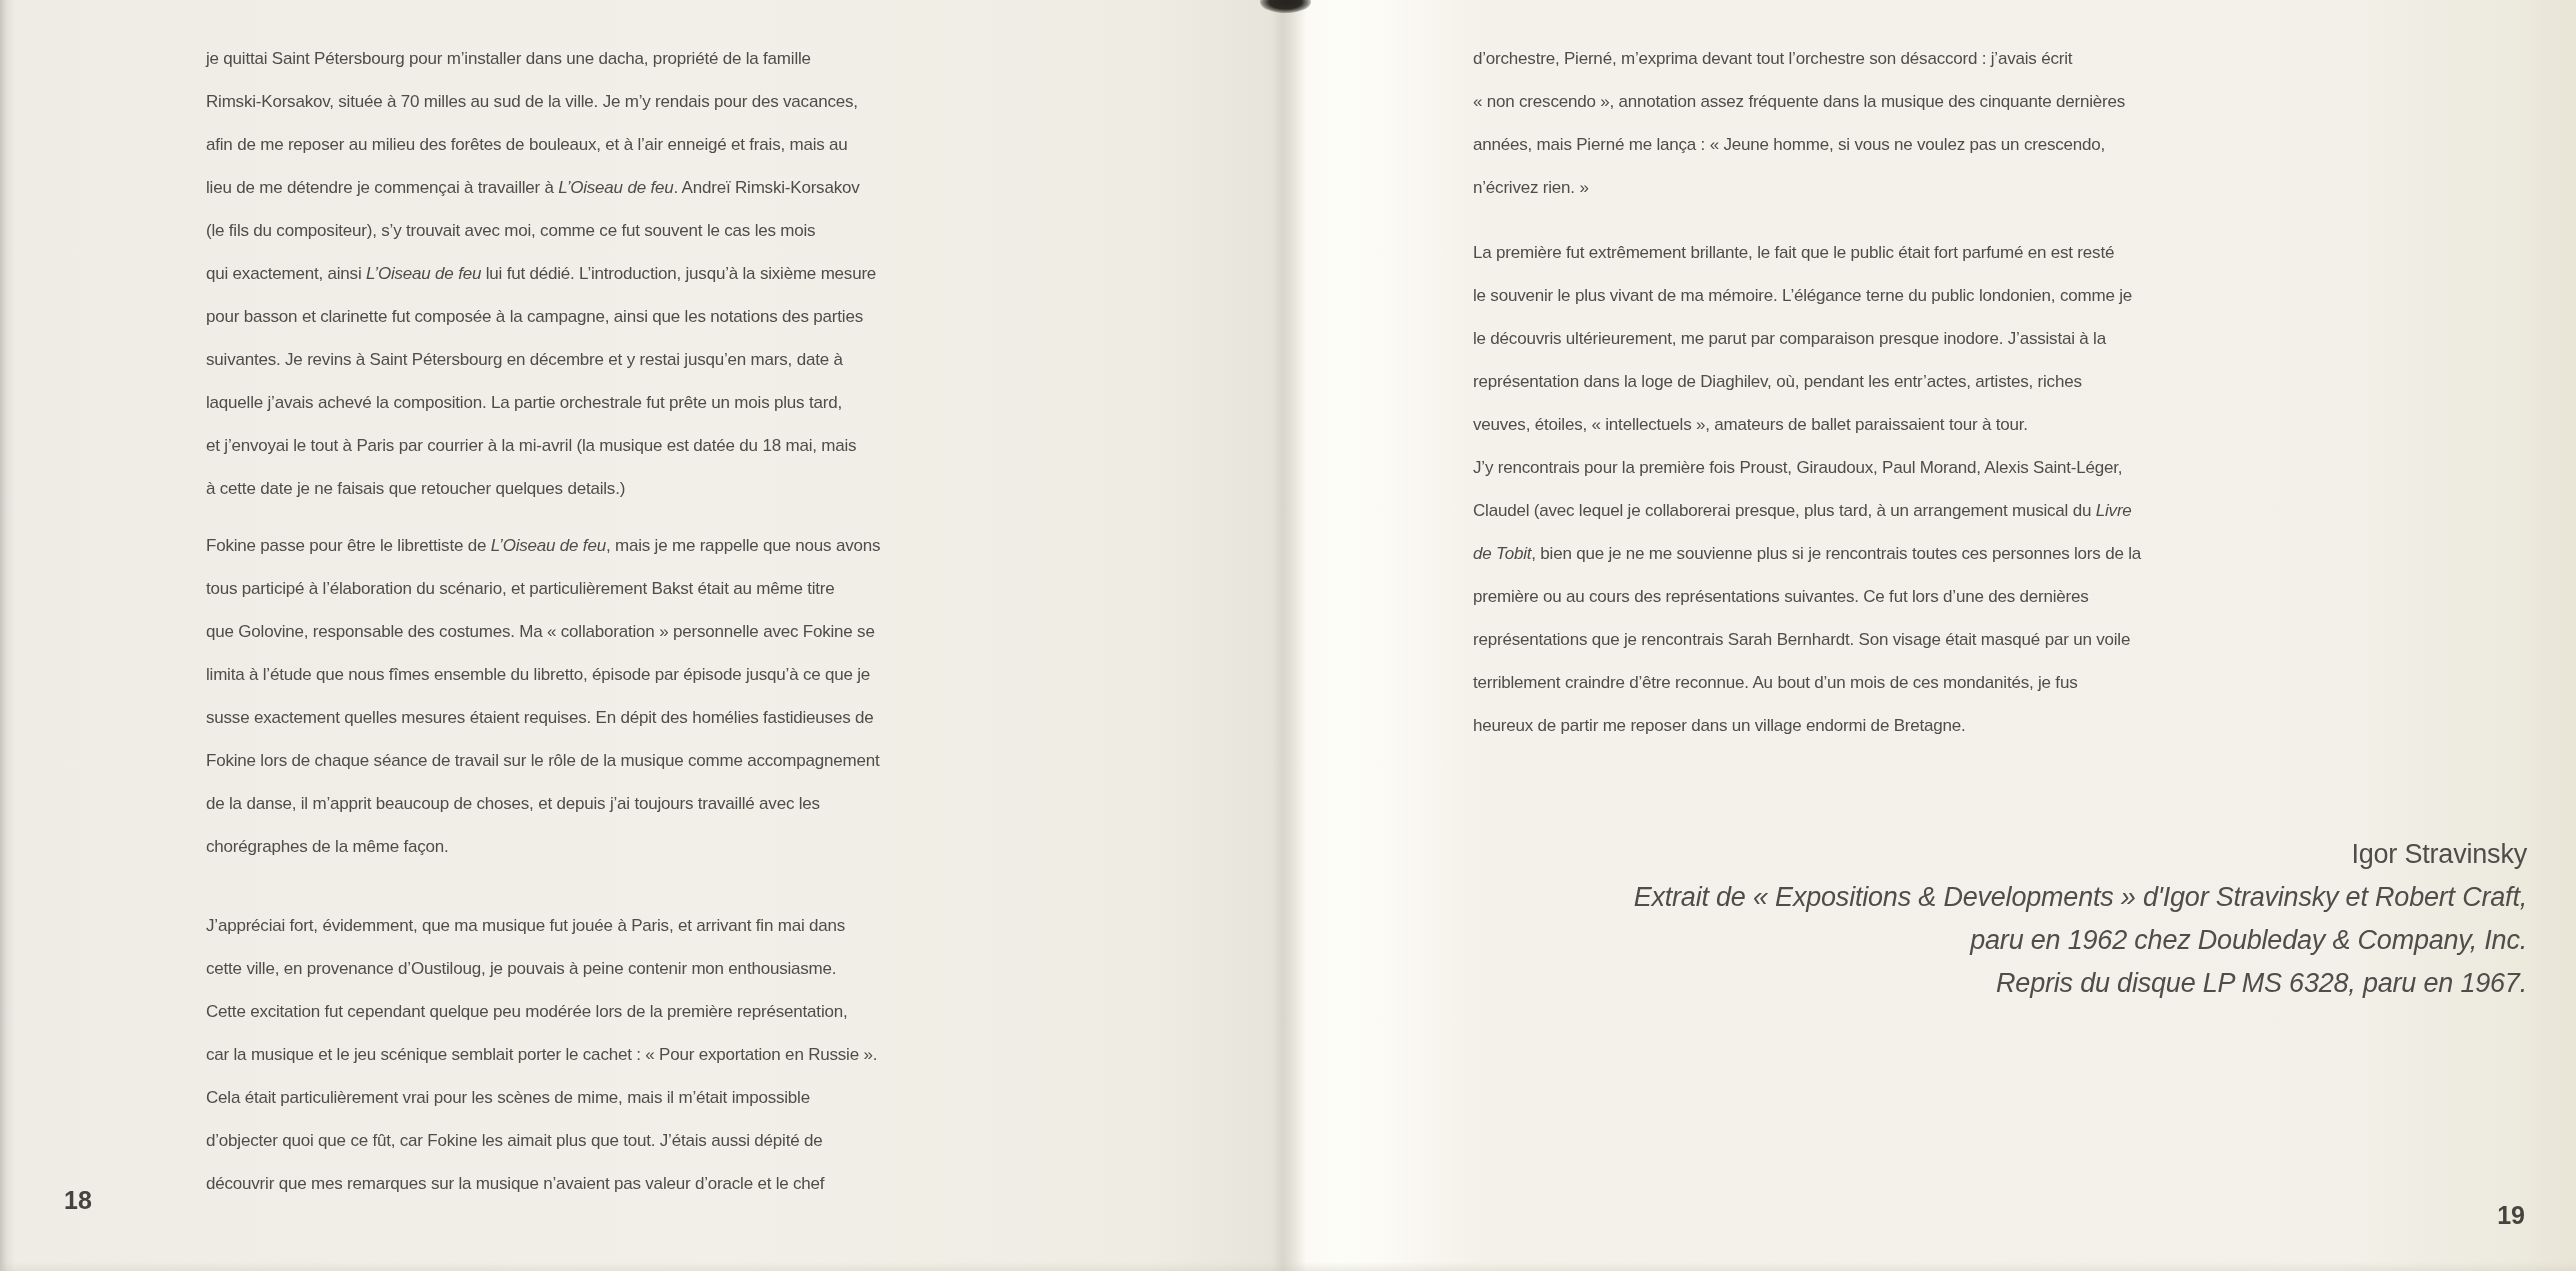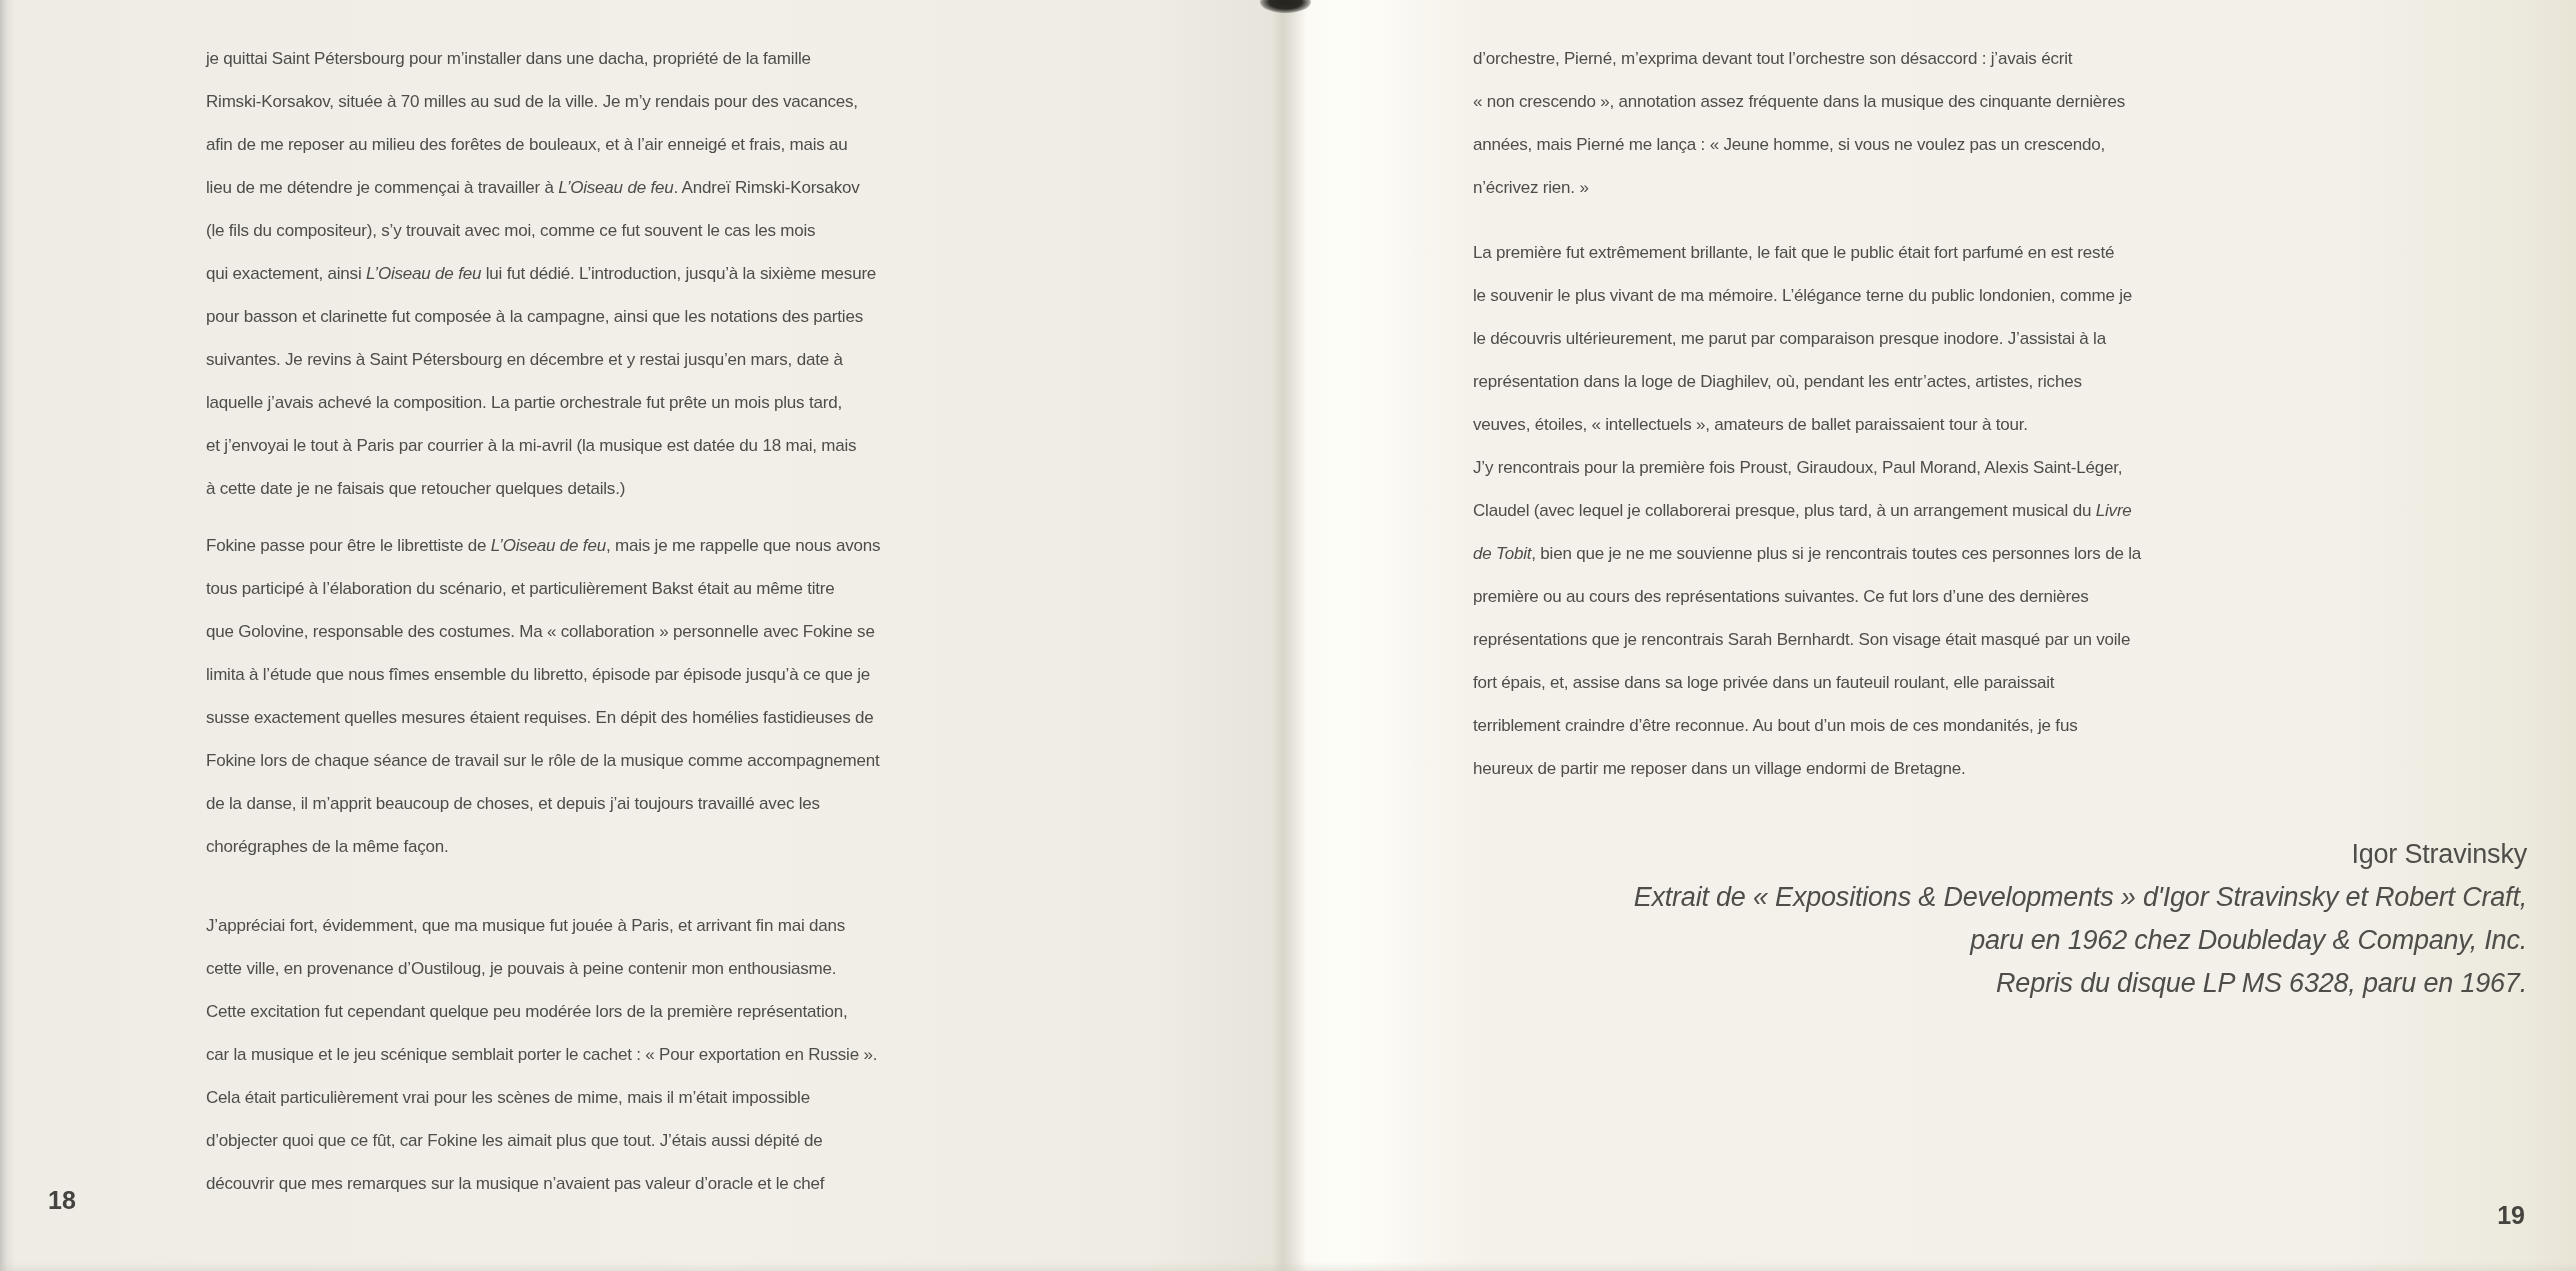--- a/index.html
+++ b/index.html
@@ -63,21 +63,21 @@
     text-align: right;
     font-size: 27px; line-height: 43px; letter-spacing: -0.2px;
     color: var(--ink, #4f4d49);
     white-space: nowrap;
   }
   .page-number {
     position: absolute;
     font-size: 25px; font-weight: bold;
     color: #45433f;
   }
-  .page-number-left  { left: 48px;  top: 1186px; }
+  .page-number-left  { left: 64px;  top: 1186px; }
   .page-number-right { right: 51px; top: 1201px; }
   .bottom-scan-edge {
     position: absolute; left: 0; bottom: 0; width: 2576px; height: 9.1px;
     background: linear-gradient(0deg, rgba(205,202,190,0.35) 0%, rgba(205,202,190,0) 100%);
   }
 </style>
 </head>
 <body>
 
 <div class="spread">
@@ -135,21 +135,20 @@
         <div class="line"><span>La première fut extrêmement brillante, le fait que le public était fort parfumé en est resté</span></div>
         <div class="line"><span>le souvenir le plus vivant de ma mémoire. L’élégance terne du public londonien, comme je</span></div>
         <div class="line"><span>le découvris ultérieurement, me parut par comparaison presque inodore. J’assistai à la</span></div>
         <div class="line"><span>représentation dans la loge de Diaghilev, où, pendant les entr’actes, artistes, riches</span></div>
         <div class="line"><span>veuves, étoiles, « intellectuels », amateurs de ballet paraissaient tour à tour.</span></div>
         <div class="line"><span>J’y rencontrais pour la première fois Proust, Giraudoux, Paul Morand, Alexis Saint-Léger,</span></div>
         <div class="line"><span>Claudel (avec lequel je collaborerai presque, plus tard, à un arrangement musical du </span><span class="it">Livre</span></div>
         <div class="line"><span class="it">de Tobit</span><span>, bien que je ne me souvienne plus si je rencontrais toutes ces personnes lors de la</span></div>
         <div class="line"><span>première ou au cours des représentations suivantes. Ce fut lors d’une des dernières</span></div>
         <div class="line"><span>représentations que je rencontrais Sarah Bernhardt. Son visage était masqué par un voile</span></div>
-        <div class="line"><span>fort épais, et, assise dans sa loge privée dans un fauteuil roulant, elle paraissait</span></div>
         <div class="line"><span>terriblement craindre d’être reconnue. Au bout d’un mois de ces mondanités, je fus</span></div>
         <div class="line"><span>heureux de partir me reposer dans un village endormi de Bretagne.</span></div>
       </div>
     </div>
 
   <div class="attribution">
       <div class="line"><span>Igor Stravinsky</span></div>
       <div class="line"><span class="it">Extrait de « Expositions &amp; Developments » d'Igor Stravinsky et Robert Craft,</span></div>
       <div class="line"><span class="it">paru en 1962 chez Doubleday &amp; Company, Inc.</span></div>
       <div class="line"><span class="it">Repris du disque LP MS 6328, paru en 1967.</span></div>

